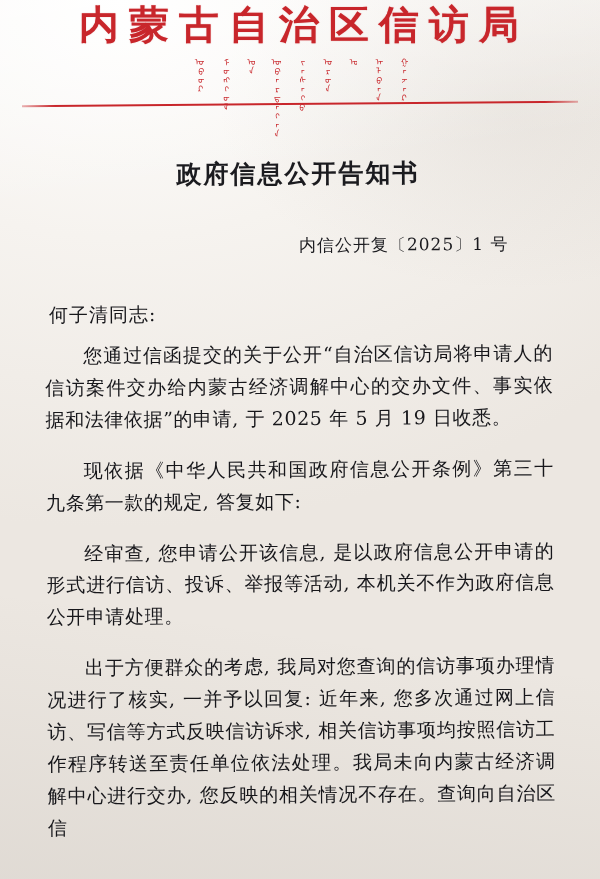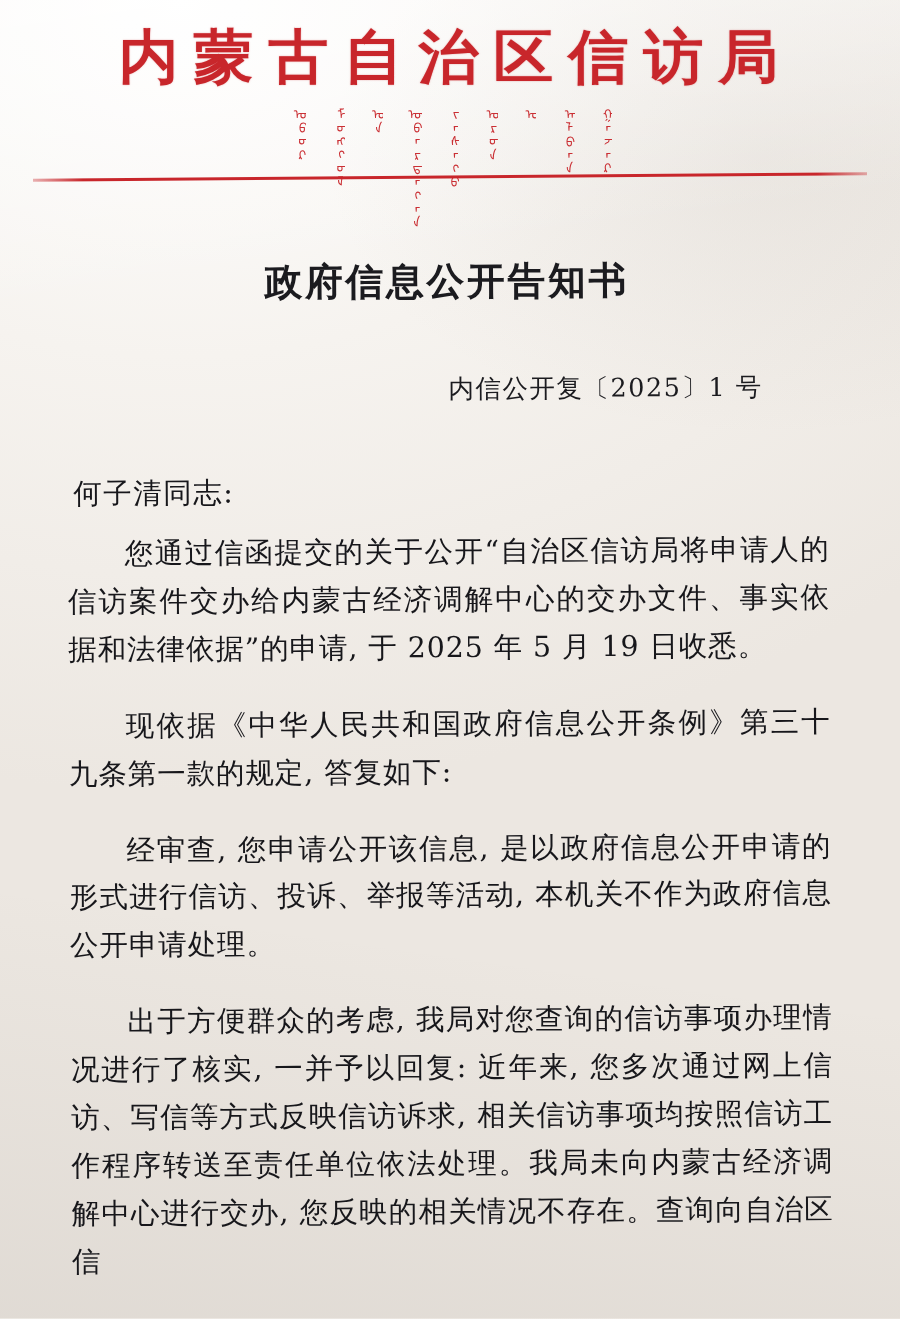--- a/index.html
+++ b/index.html
@@ -31,21 +31,20 @@
     pointer-events: none;
     background:
       linear-gradient(172deg, rgba(255,255,255,0.55) 0%, rgba(255,255,255,0.0) 22%),
       linear-gradient(8deg, rgba(120,110,100,0.10) 0%, rgba(255,255,255,0.0) 30%),
       radial-gradient(ellipse 70% 30% at 85% 12%, rgba(160,150,140,0.12) 0%, rgba(255,255,255,0) 70%);
   }
 
   
   .letterhead {
     position: relative;
-    padding-top: 14px;
     border-radius: 17px;
   }
   .lh-title {
     text-align: center;
     color: #c8262b;
     font-family: "DejaVu Serif", "Liberation Serif", serif;
     font-weight: bold;
     font-size: 39px;
     letter-spacing: 10px;
     line-height: 1.25;

